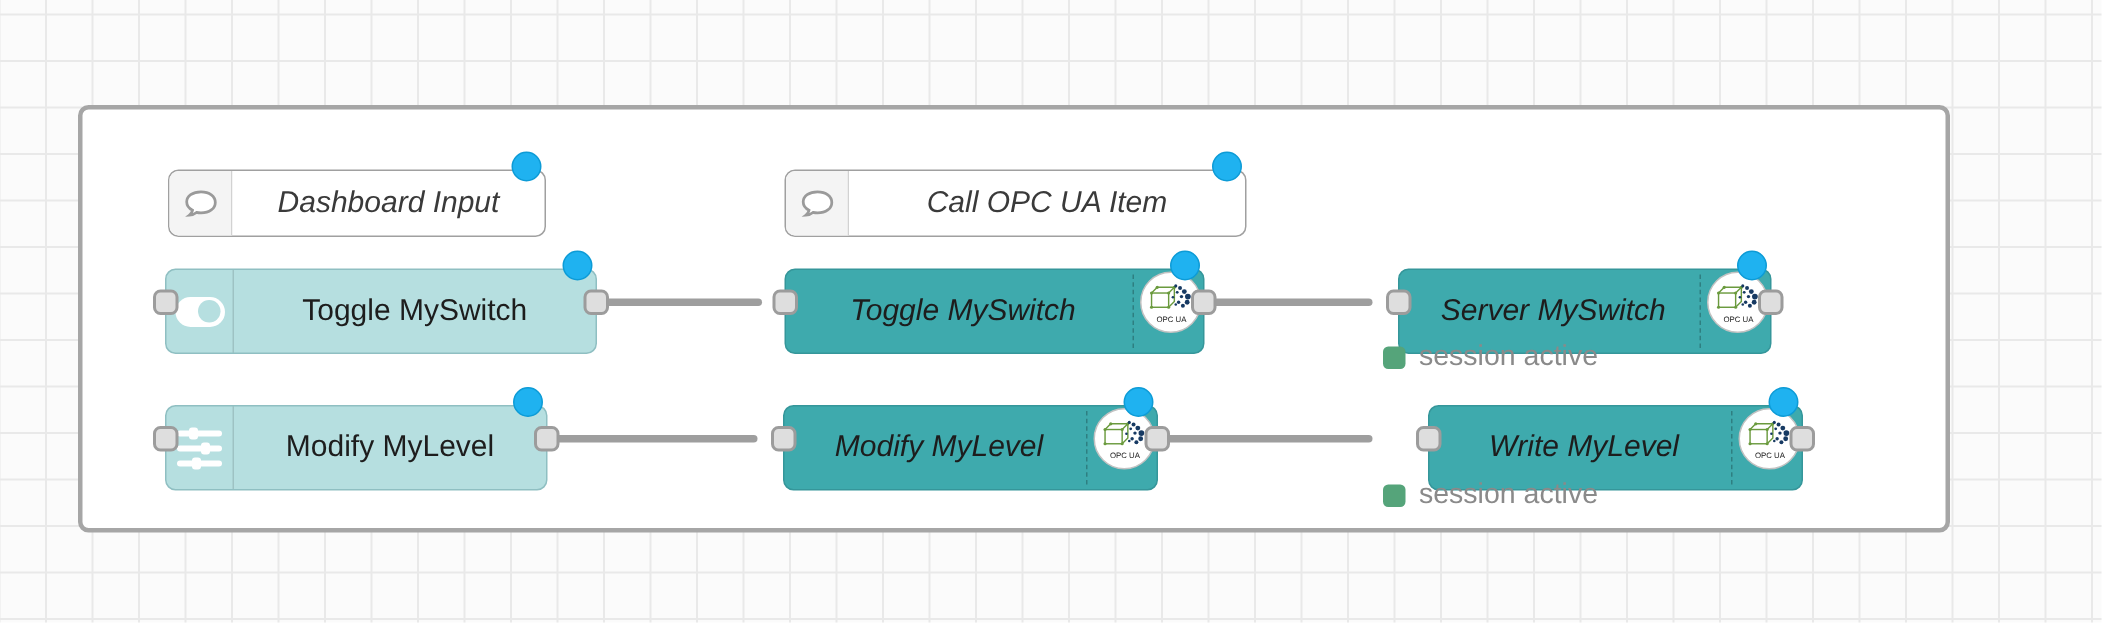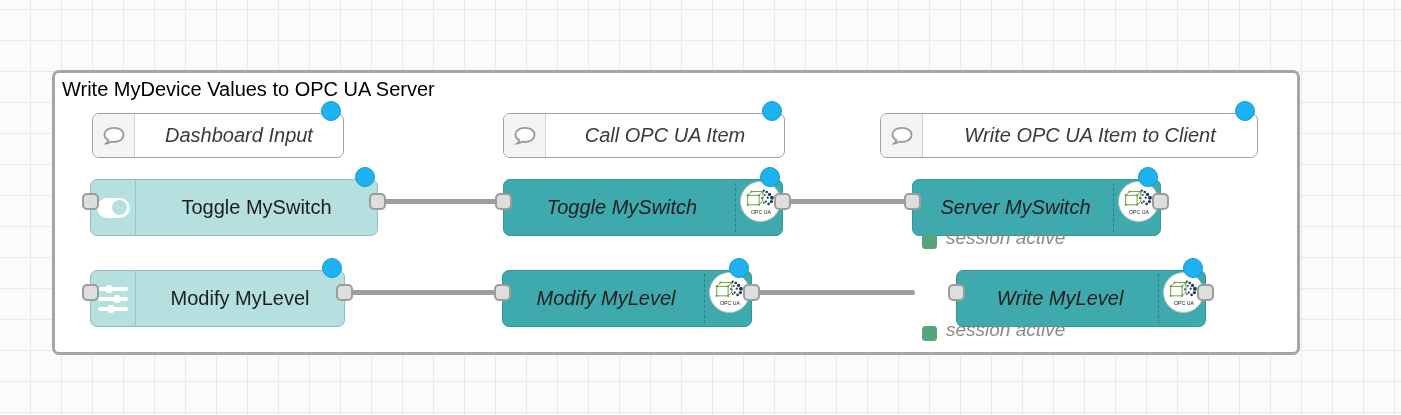--- a/index.html
+++ b/index.html
@@ -74,29 +74,29 @@
     position:absolute; width:17px; height:17px; top:13px;
     background:#dedede; border:2px solid #9c9c9c; border-radius:5px; z-index:4;
   }
   .port-in{ left:-9px; }
   .port-out{ right:-9px; }
 
   .wire{
     position:absolute; height:5px; background:#9e9e9e; border-radius:2.5px; z-index:1;
   }
 
-  .node, .comment { z-index:2; }
+  .node, .comment { z-index:2;margin-left:20px; }
 
   .changed-dot{
     position:absolute; right:2px; top:-13px; width:20px; height:20px;
     border-radius:50%; background:#1fb2f0; border:1.5px solid #0d9bd6; z-index:6;
   }
 
   .status{
-    position:absolute; display:flex; align-items:flex-end; gap:9px; z-index:2;font-style:italic;
+    position:absolute; display:flex; align-items:center; gap:9px; z-index:2;
   }
   .status-dot{ width:15px; height:15px; border-radius:3.5px; background:#55a47a; }
   .status-text{ font-size:19px; color:#8a8a8a; white-space:nowrap; }
 
   .toggle-pill{
     width:33px; height:20px; background:#fff; border-radius:10px; position:relative;
   }
   .toggle-knob{
     position:absolute; right:2.5px; top:2.5px; width:15px; height:15px;
     border-radius:50%; background:#b6dfe0;
@@ -106,56 +106,46 @@
   .srow{ position:relative; height:8px; }
   .sbar{ position:absolute; left:0; right:0; top:2.5px; height:3.5px; background:#fff; border-radius:2px; }
   .sknob{ position:absolute; top:0; width:6px; height:8px; background:#fff; border-radius:2px; }
 </style>
 </head>
 <body>
 
 <div class="canvas">
 
   <div class="group"></div>
-  <div class="group-title">Write MyDevice Values to OPC UA Server</div>
 
   <div class="wire" style="left:378px; top:199px; width:130px;"></div>
   <div class="wire" style="left:783px; top:199px; width:132px;"></div>
   <div class="wire" style="left:345px; top:290px; width:160px;"></div>
   <div class="wire" style="left:752px; top:290px; width:163px;"></div>
 
   <div class="comment" style="left:92px; top:113px; width:252px;">
     <div class="icon-box">
       <svg width="26" height="26" viewBox="0 0 24 24">
         <path d="M12 4.5 C6.8 4.5 3.2 7.2 3.2 10.6 C3.2 12.8 4.6 14.7 6.8 15.8 C6.6 17 5.8 18.1 4.8 18.9 C6.5 18.8 8 18.2 9.2 17.2 C10.1 17.4 11 17.5 12 17.5 C17.2 17.5 20.8 14.8 20.8 11 C20.8 7.2 17.2 4.5 12 4.5 Z" fill="#fff" stroke="#9a9a9a" stroke-width="1.7"></path>
       </svg>
     </div>
     <div class="label">Dashboard Input</div>
     <div class="changed-dot"></div>
   </div>
 
-  <div class="comment" style="left:503px; top:113px; width:282px;">
+  <div class="comment" style="left:503px; top:113px; width:308px;">
     <div class="icon-box">
       <svg width="26" height="26" viewBox="0 0 24 24">
         <path d="M12 4.5 C6.8 4.5 3.2 7.2 3.2 10.6 C3.2 12.8 4.6 14.7 6.8 15.8 C6.6 17 5.8 18.1 4.8 18.9 C6.5 18.8 8 18.2 9.2 17.2 C10.1 17.4 11 17.5 12 17.5 C17.2 17.5 20.8 14.8 20.8 11 C20.8 7.2 17.2 4.5 12 4.5 Z" fill="#fff" stroke="#9a9a9a" stroke-width="1.7"></path>
       </svg>
     </div>
     <div class="label">Call OPC UA Item</div>
     <div class="changed-dot"></div>
   </div>
 
-  <div class="comment" style="left:880px; top:113px; width:378px;">
-    <div class="icon-box">
-      <svg width="26" height="26" viewBox="0 0 24 24">
-        <path d="M12 4.5 C6.8 4.5 3.2 7.2 3.2 10.6 C3.2 12.8 4.6 14.7 6.8 15.8 C6.6 17 5.8 18.1 4.8 18.9 C6.5 18.8 8 18.2 9.2 17.2 C10.1 17.4 11 17.5 12 17.5 C17.2 17.5 20.8 14.8 20.8 11 C20.8 7.2 17.2 4.5 12 4.5 Z" fill="#fff" stroke="#9a9a9a" stroke-width="1.7"></path>
-      </svg>
-    </div>
-    <div class="label">Write OPC UA Item to Client</div>
-    <div class="changed-dot"></div>
-  </div>
 
   <div class="node node-light" style="left:90px; top:179px; width:288px;">
     <div class="icon-box">
       <div class="toggle-pill">
           <div class="toggle-knob"></div>
         </div>
     </div>
     <div class="label">Toggle MySwitch</div>
     <div class="port port-in"></div>
     <div class="port port-out"></div>
@@ -300,21 +290,21 @@
             <circle cx="23" cy="21" r="0.9"></circle>
         </g>
         <text x="20" y="33" font-size="5.5" text-anchor="middle" fill="#1a1a1a">OPC UA</text>
       </svg>
     </div>
     <div class="port port-in"></div>
     <div class="port port-out"></div>
     <div class="changed-dot"></div>
   </div>
 
-  <div class="node node-dark" style="left:956px; top:270px; width:250px;">
+  <div class="node node-dark" style="left:932px; top:270px; width:250px;">
     <div class="label">Write MyLevel</div>
     <div class="badge-sep"></div>
     <div class="badge">
       <svg width="38" height="38" viewBox="0 0 40 40">
         <g stroke="#6a9a3d" fill="none" stroke-width="1">
           <rect x="6" y="13" width="12" height="10"></rect>
           <path d="M6 13 L10 9 L22 9 L18 13"></path>
           <path d="M22 9 L22 19 L18 23"></path>
         </g>
         <g fill="#6a9a3d">

